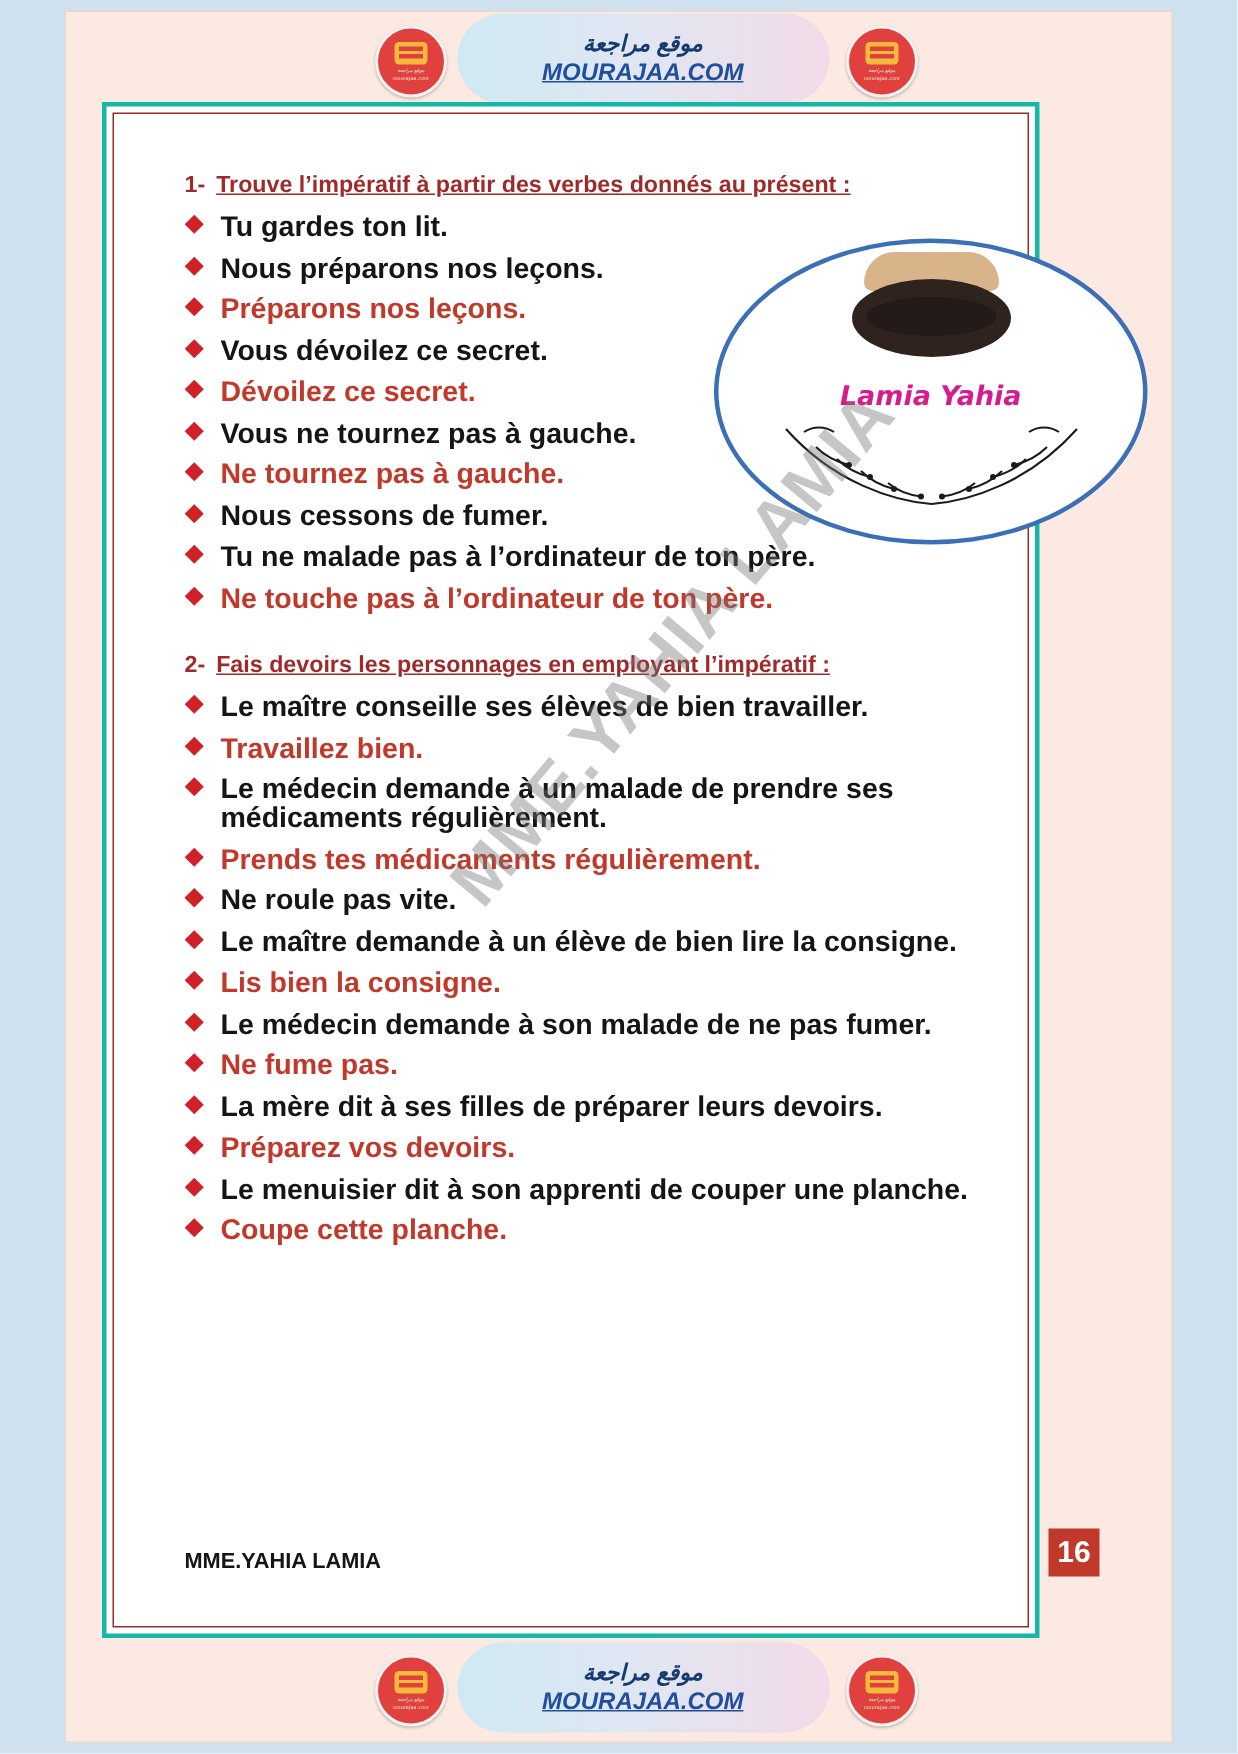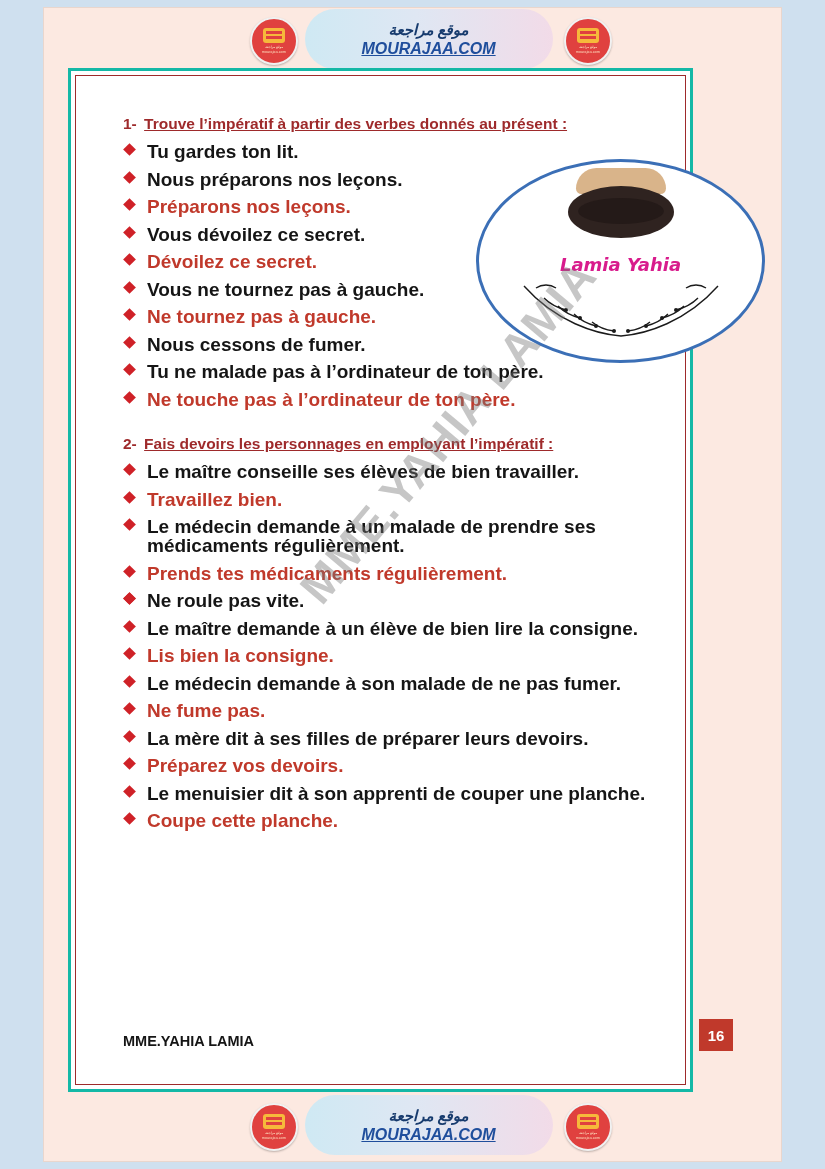--- a/index.html
+++ b/index.html
@@ -166,21 +166,21 @@
   
   .footer-name{
     position:absolute;left:52px;top:962px;
     font-size:14.5px;font-weight:bold;color:#151515;
   }
   .page-num{
     position:absolute;left:628px;top:948px;
     width:34px;height:32px;
     background:#c0392b;color:#fff;
     display:flex;align-items:center;justify-content:center;
-    font-size:15px;font-weight:bold;
+    font-size:20px;font-weight:bold;
   }
 </style>
 </head>
 <body>
 
 <div class="page">
 
   <div class="banner top">
     <div class="banner-pill">
       <div class="banner-ar">موقع مراجعة</div>

